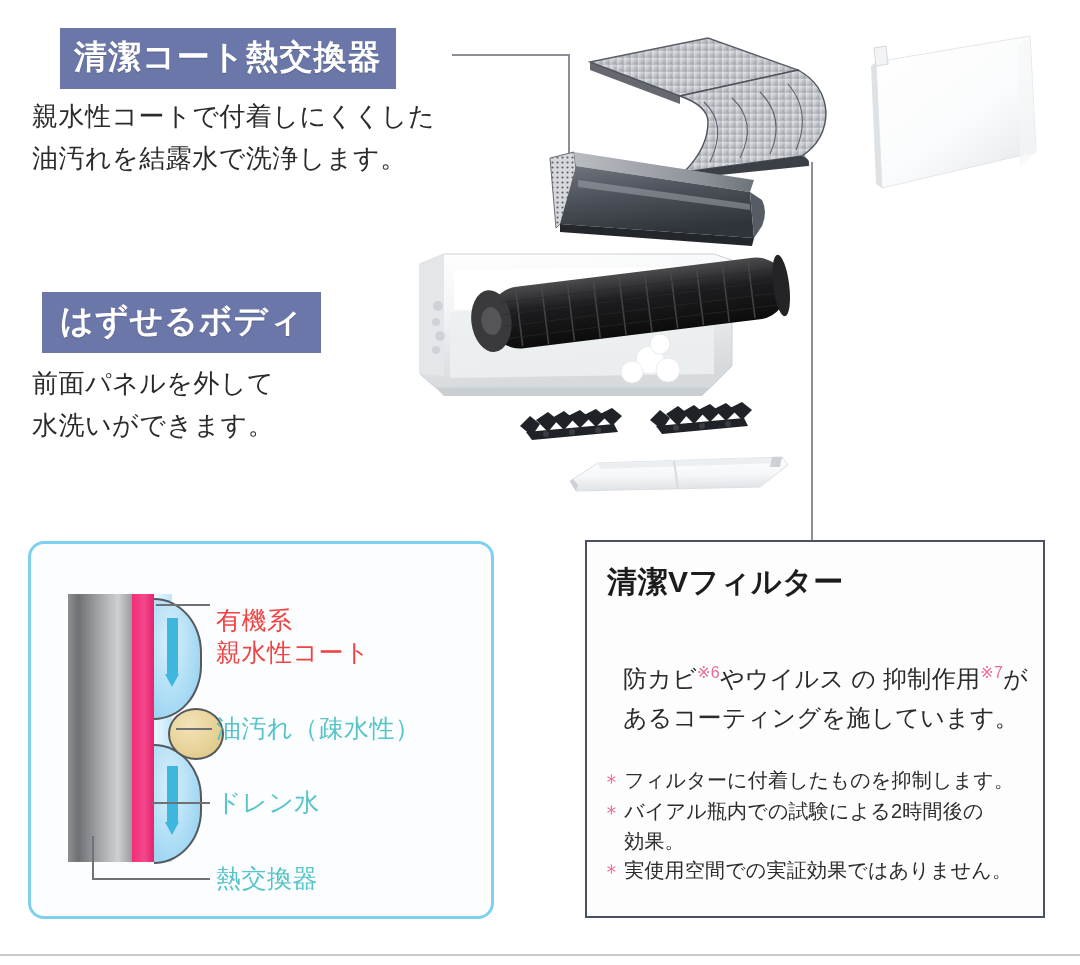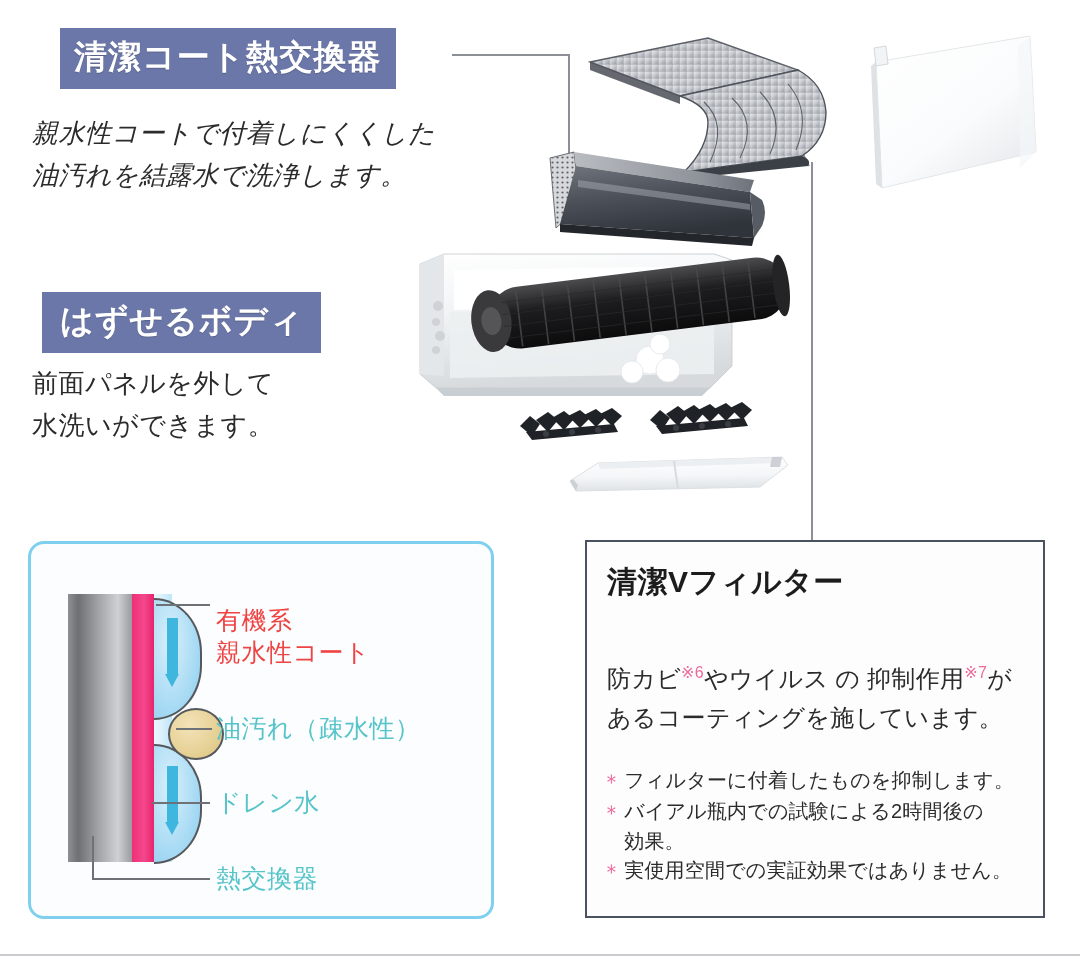--- a/index.html
+++ b/index.html
@@ -28,21 +28,21 @@
   #badge-heat{left:42px;top:28px;font-size:33px;padding:7px 14px 9px 14px;margin-left:18px;}
   #badge-body{left:42px;top:292px;font-size:33px;padding:7px 18px 9px 18px;}
 
   .body-copy{
     font-size:26px;
     line-height:1.62;
     color:#2b2b2b;
     letter-spacing:.5px;
     white-space:pre-line;
   }
-  #copy-heat{left:32px;top:112px;width:430px;font-style:italic;}
+  #copy-heat{left:32px;top:95px;width:430px;}
   #copy-body{left:32px;top:362px;width:360px;}
 
   
   .leader{background:#8d8f96;}
   .leader-v{width:2px;}
   .leader-h{height:2px;}
 
   
   #xsec-panel{
     left:28px;top:541px;width:466px;height:378px;
@@ -100,21 +100,21 @@
     border:2px solid #4a5160;
     background:#fdfdfd;
     box-sizing:border-box;
   }
   #vf-title{
     left:607px;top:562px;width:420px;
     font-size:30px;font-weight:700;line-height:1.36;color:#1c1c1c;letter-spacing:.5px;
   }
   #vf-title .sub{font-size:23px;font-weight:400;letter-spacing:0;}
   #vf-desc{
-    left:607px;top:660px;width:420px;
+    left:623px;top:660px;width:420px;
     font-size:24px;line-height:1.62;color:#2b2b2b;letter-spacing:.3px;
   }
   #vf-desc sup{color:#ec6a9b;font-size:16px;vertical-align:super;}
   #vf-notes{
     left:601px;top:766px;width:430px;
     font-size:20px;line-height:1.48;color:#2b2b2b;letter-spacing:.2px;
   }
   #vf-notes .note{display:flex;align-items:flex-start;}
   #vf-notes .ast{color:#ec6a9b;font-size:21px;margin-right:2px;line-height:1.48;}
   #vf-notes .txt{flex:1;white-space:pre-line;}

